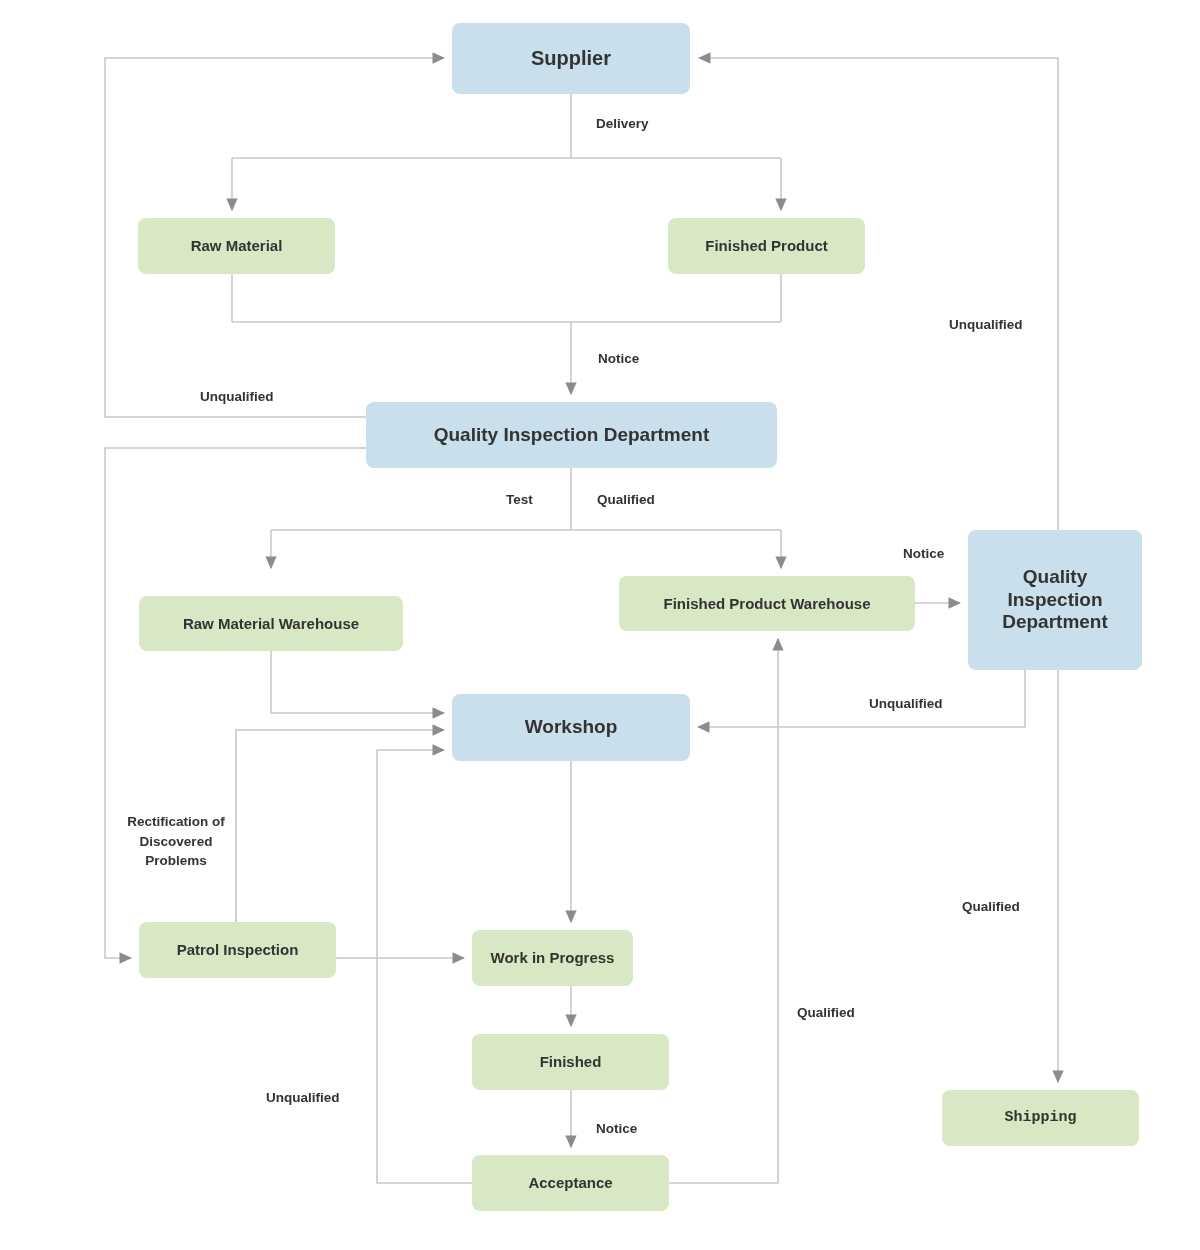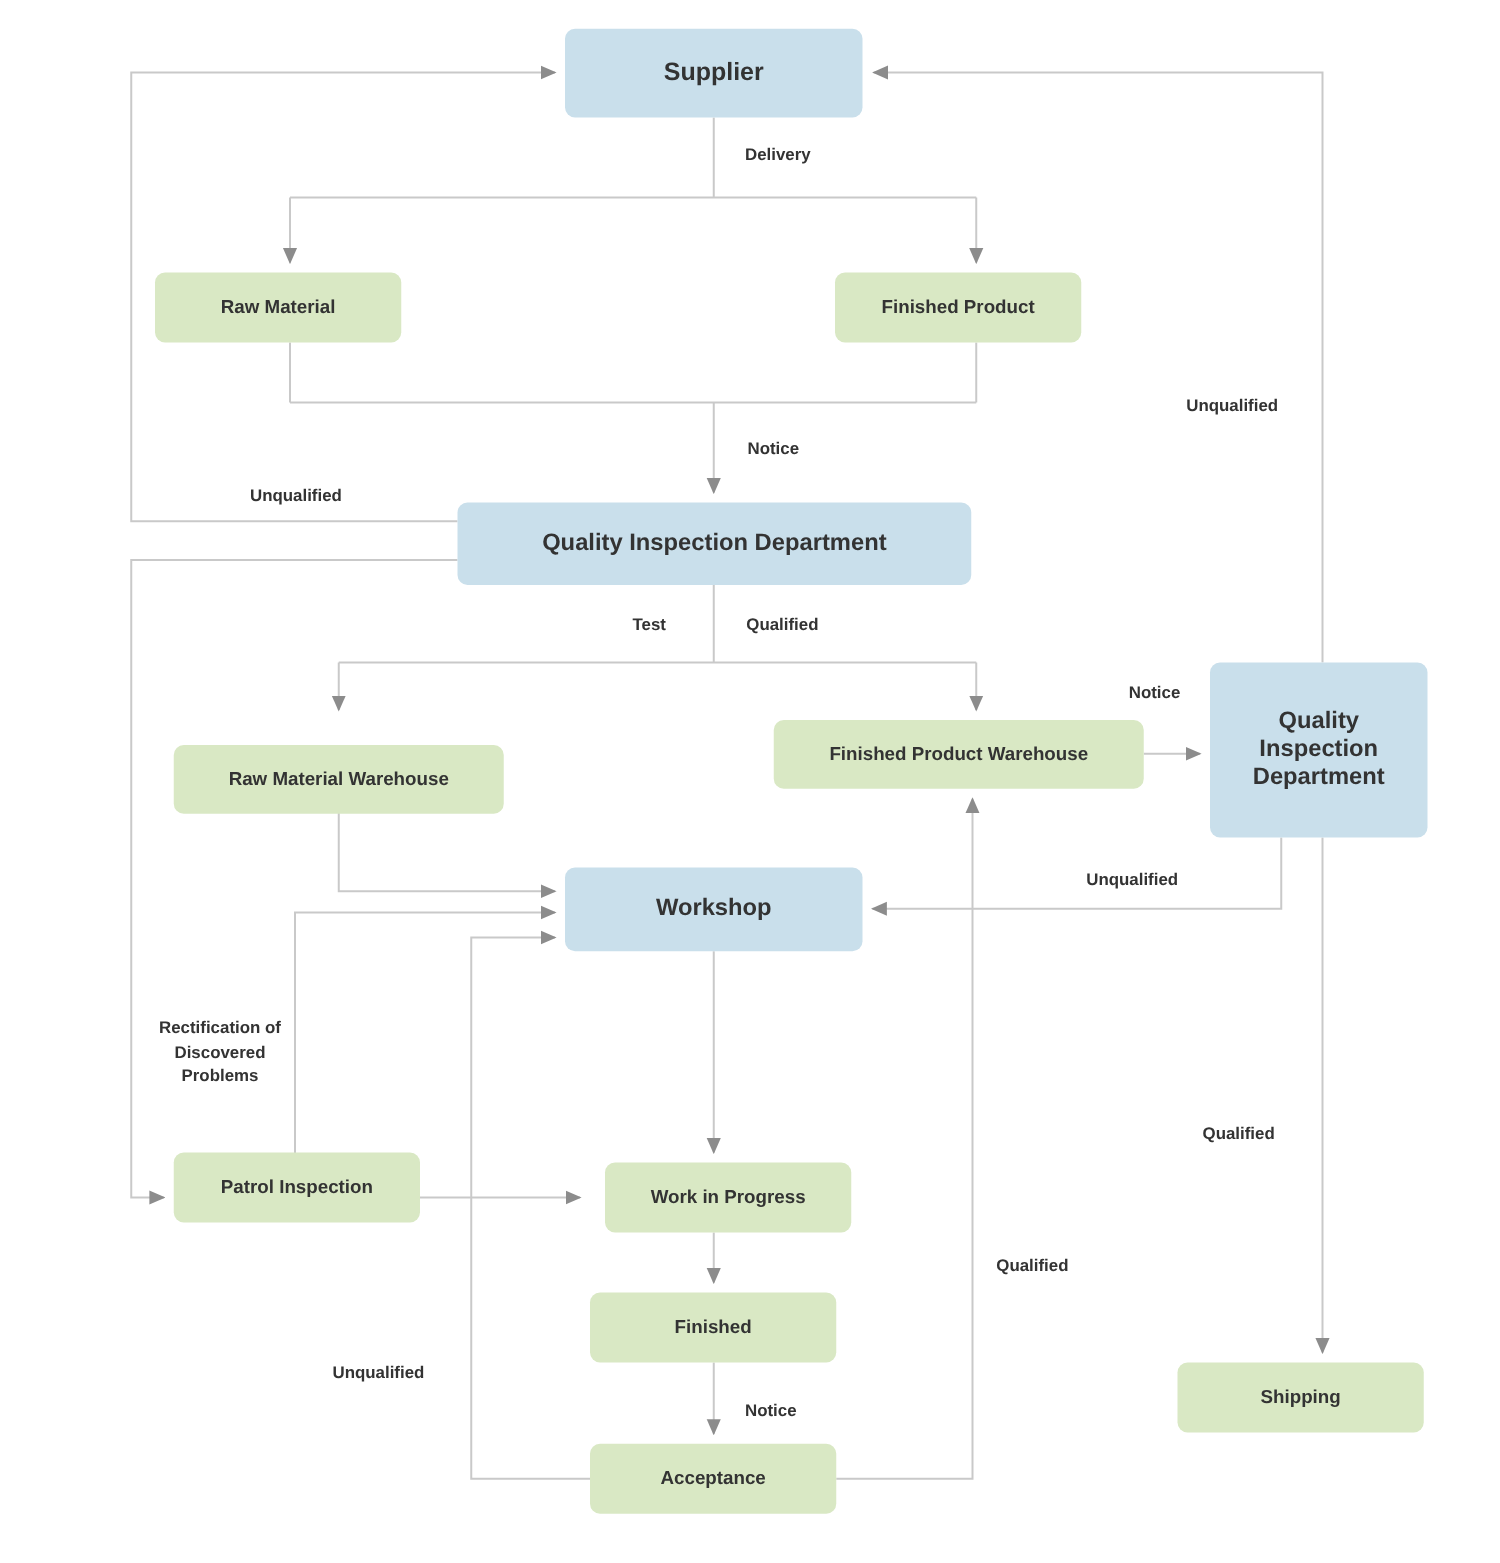--- a/index.html
+++ b/index.html
@@ -109,21 +109,21 @@
 
       <path d="M669,1183 L778,1183 L778,639" marker-end="url(#arr)"></path>
 
     </g>
   </svg>
 
   <div class="node blue" style="left:452px;top:23px;width:238px;height:71px;font-size:20px;">
     <span>Supplier</span>
   </div>
 
-  <div class="node green" style="left:124px;top:218px;width:197px;height:56px;font-size:15px;">
+  <div class="node green" style="left:138px;top:218px;width:197px;height:56px;font-size:15px;">
     <span>Raw Material</span>
   </div>
 
   <div class="node green" style="left:668px;top:218px;width:197px;height:56px;font-size:15px;">
     <span>Finished Product</span>
   </div>
 
   <div class="node blue" style="left:366px;top:402px;width:411px;height:66px;font-size:19px;">
     <span>Quality Inspection Department</span>
   </div>
@@ -141,33 +141,33 @@
   </div>
 
   <div class="node blue" style="left:452px;top:694px;width:238px;height:67px;font-size:19px;">
     <span>Workshop</span>
   </div>
 
   <div class="node green" style="left:139px;top:922px;width:197px;height:56px;font-size:15px;">
     <span>Patrol Inspection</span>
   </div>
 
-  <div class="node green" style="left:472px;top:930px;width:197px;height:56px;font-size:15px;margin-left:12px;">
+  <div class="node green" style="left:472px;top:930px;width:161px;height:56px;font-size:15px;">
     <span>Work in Progress</span>
   </div>
 
   <div class="node green" style="left:472px;top:1034px;width:197px;height:56px;font-size:15px;">
     <span>Finished</span>
   </div>
 
   <div class="node green" style="left:472px;top:1155px;width:197px;height:56px;font-size:15px;">
     <span>Acceptance</span>
   </div>
 
-  <div class="node green" style="left:942px;top:1090px;width:197px;height:56px;font-size:15px;">
+  <div class="node green" style="left:942px;top:1090px;width:197px;height:56px;font-size:15px;font-family:Liberation Mono, monospace;">
     <span>Shipping</span>
   </div>
 
   <div class="edge-label" style="left:596px;top:114px;text-align:center;">Delivery</div>
 
   <div class="edge-label" style="left:200px;top:387px;">Unqualified</div>
 
   <div class="edge-label" style="left:949px;top:315px;">Unqualified</div>
 
   <div class="edge-label" style="left:598px;top:349px;">Notice</div>

